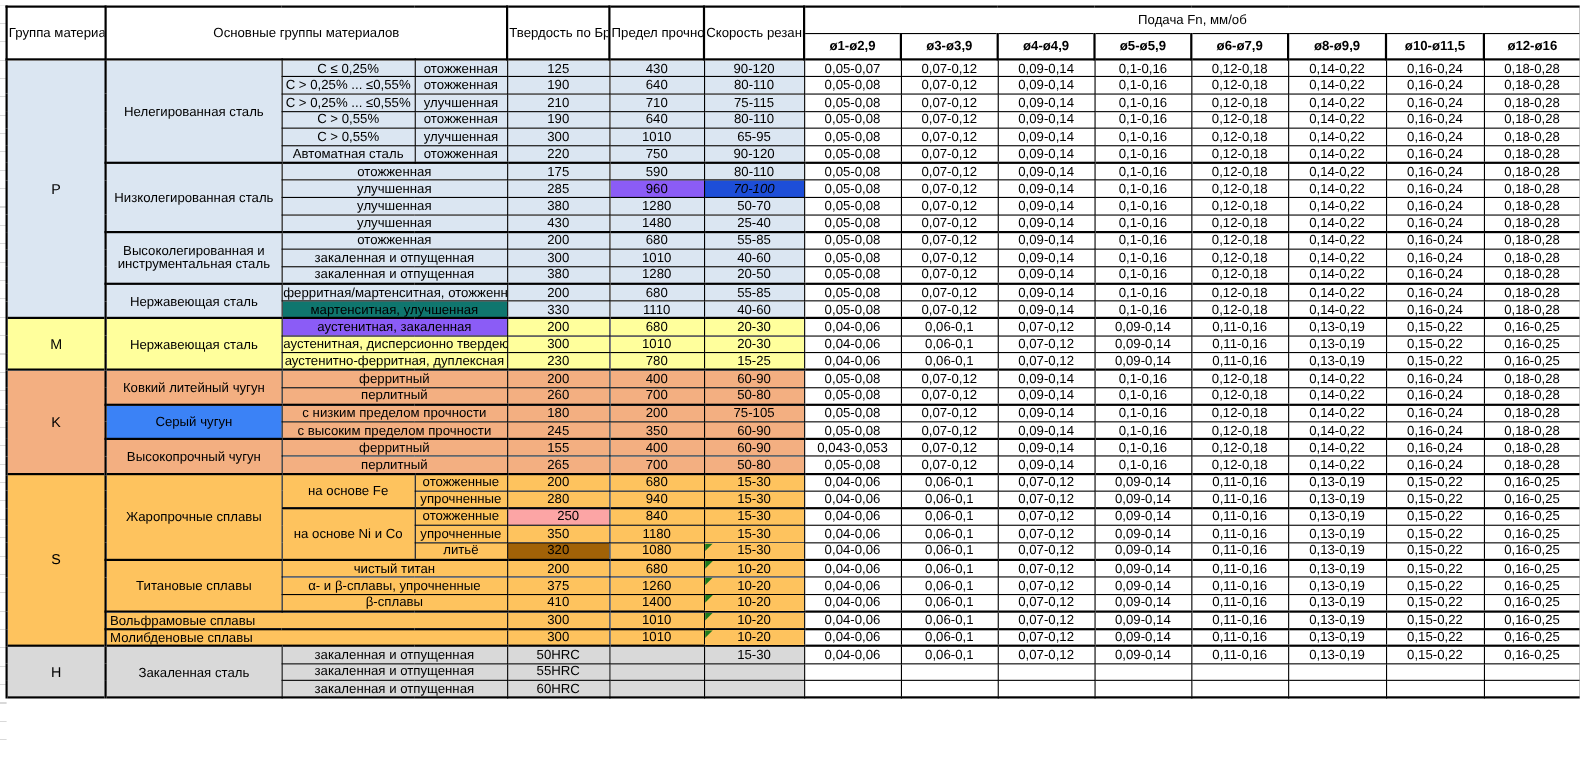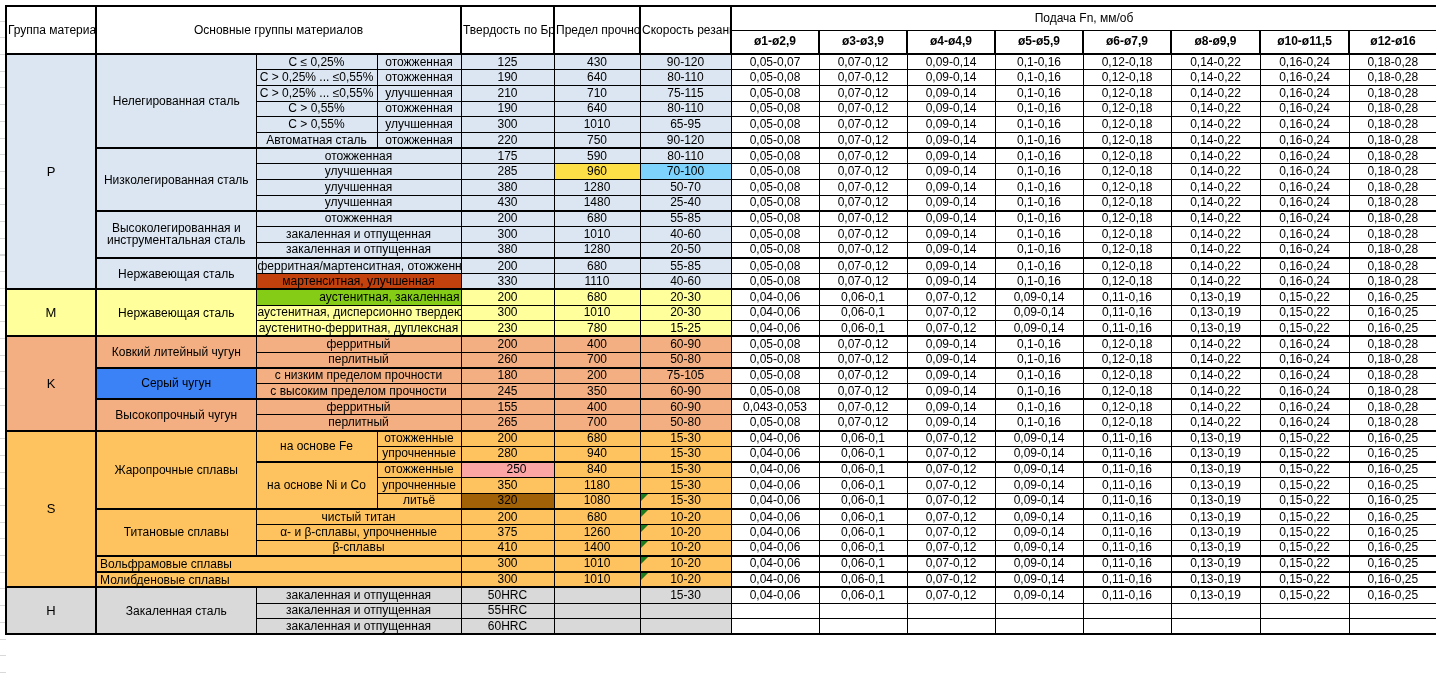--- a/index.html
+++ b/index.html
@@ -168,22 +168,22 @@
         <td class="num">0,09-0,14</td>
         <td class="num">0,1-0,16</td>
         <td class="num">0,12-0,18</td>
         <td class="num">0,14-0,22</td>
         <td class="num">0,16-0,24</td>
         <td class="num">0,18-0,28</td>
       </tr>
       <tr>
         <td class="state" colspan="2" style="background-color: rgb(219, 230, 242);">улучшенная</td>
         <td class="num" style="background-color: rgb(219, 230, 242);">285</td>
-        <td class="num" style="background-color: #fde047;">960</td>
-        <td class="num" style="background-color: #7dd3fc;">70-100</td>
+        <td class="num" style="background-color: #8b5cf6;">960</td>
+        <td class="num" style="background-color: #1d4ed8; font-style: italic;">70-100</td>
         <td class="num">0,05-0,08</td>
         <td class="num">0,07-0,12</td>
         <td class="num">0,09-0,14</td>
         <td class="num">0,1-0,16</td>
         <td class="num">0,12-0,18</td>
         <td class="num">0,14-0,22</td>
         <td class="num">0,16-0,24</td>
         <td class="num">0,18-0,28</td>
       </tr>
       <tr>
@@ -266,37 +266,37 @@
         <td class="num">0,05-0,08</td>
         <td class="num">0,07-0,12</td>
         <td class="num">0,09-0,14</td>
         <td class="num">0,1-0,16</td>
         <td class="num">0,12-0,18</td>
         <td class="num">0,14-0,22</td>
         <td class="num">0,16-0,24</td>
         <td class="num">0,18-0,28</td>
       </tr>
       <tr>
-        <td class="state" colspan="2" style="background-color: #c2410c;">мартенситная, улучшенная</td>
+        <td class="state" colspan="2" style="background-color: #0f766e;">мартенситная, улучшенная</td>
         <td class="num" style="background-color: rgb(219, 230, 242);">330</td>
         <td class="num" style="background-color: rgb(219, 230, 242);">1110</td>
         <td class="num" style="background-color: rgb(219, 230, 242);">40-60</td>
         <td class="num">0,05-0,08</td>
         <td class="num">0,07-0,12</td>
         <td class="num">0,09-0,14</td>
         <td class="num">0,1-0,16</td>
         <td class="num">0,12-0,18</td>
         <td class="num">0,14-0,22</td>
         <td class="num">0,16-0,24</td>
         <td class="num">0,18-0,28</td>
       </tr>
       <tr class="blk">
         <td class="letter" rowspan="3" style="background-color: rgb(255, 255, 156);">M</td>
         <td class="name" rowspan="3" style="background-color: rgb(255, 255, 156);">Нержавеющая сталь</td>
-        <td class="state" colspan="2" style="background-color: #84cc16; text-align: right;">аустенитная, закаленная</td>
+        <td class="state" colspan="2" style="background-color: #8b5cf6;">аустенитная, закаленная</td>
         <td class="num" style="background-color: rgb(255, 255, 156);">200</td>
         <td class="num" style="background-color: rgb(255, 255, 156);">680</td>
         <td class="num" style="background-color: rgb(255, 255, 156);">20-30</td>
         <td class="num">0,04-0,06</td>
         <td class="num">0,06-0,1</td>
         <td class="num">0,07-0,12</td>
         <td class="num">0,09-0,14</td>
         <td class="num">0,11-0,16</td>
         <td class="num">0,13-0,19</td>
         <td class="num">0,15-0,22</td>

